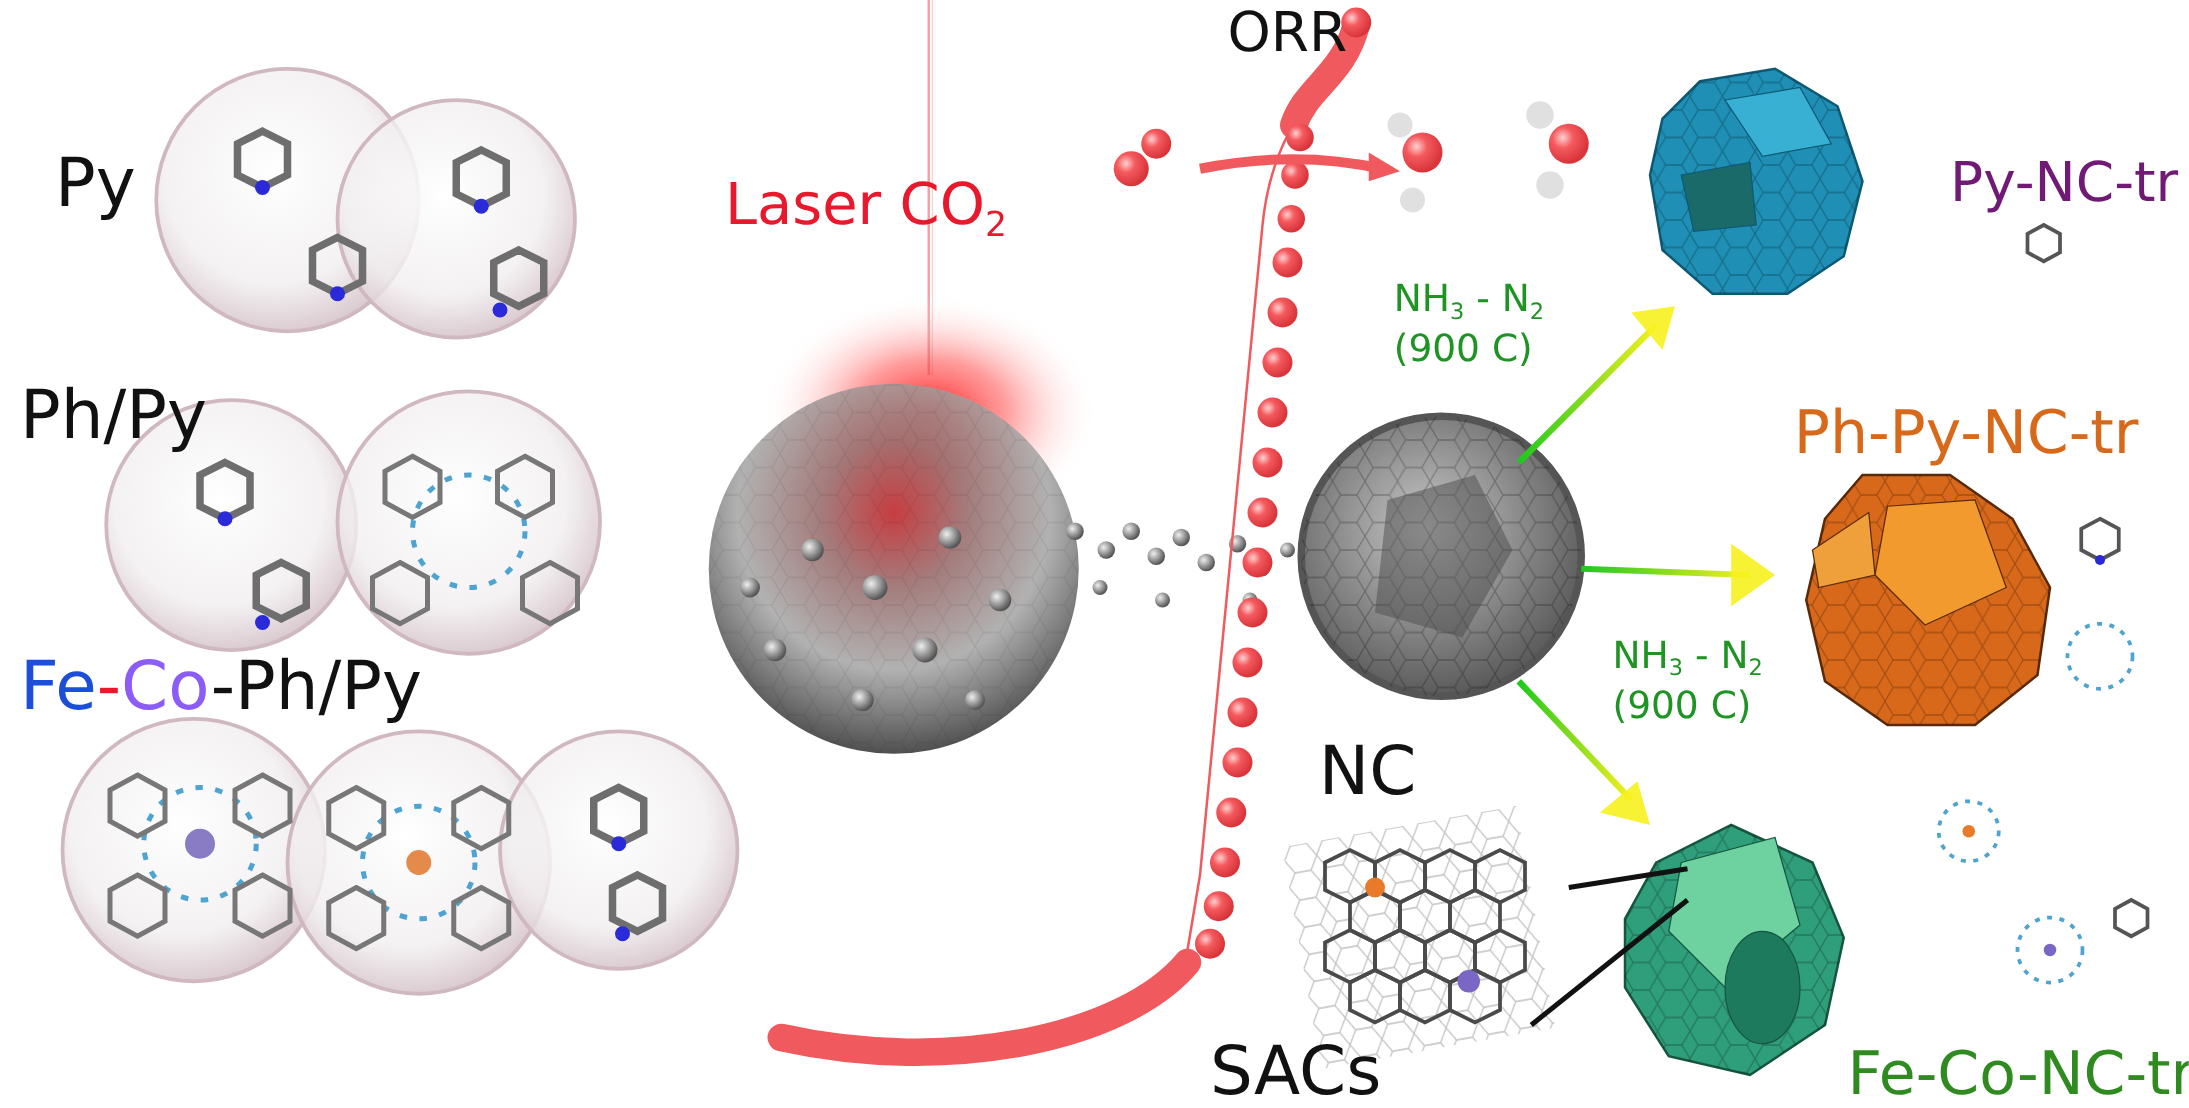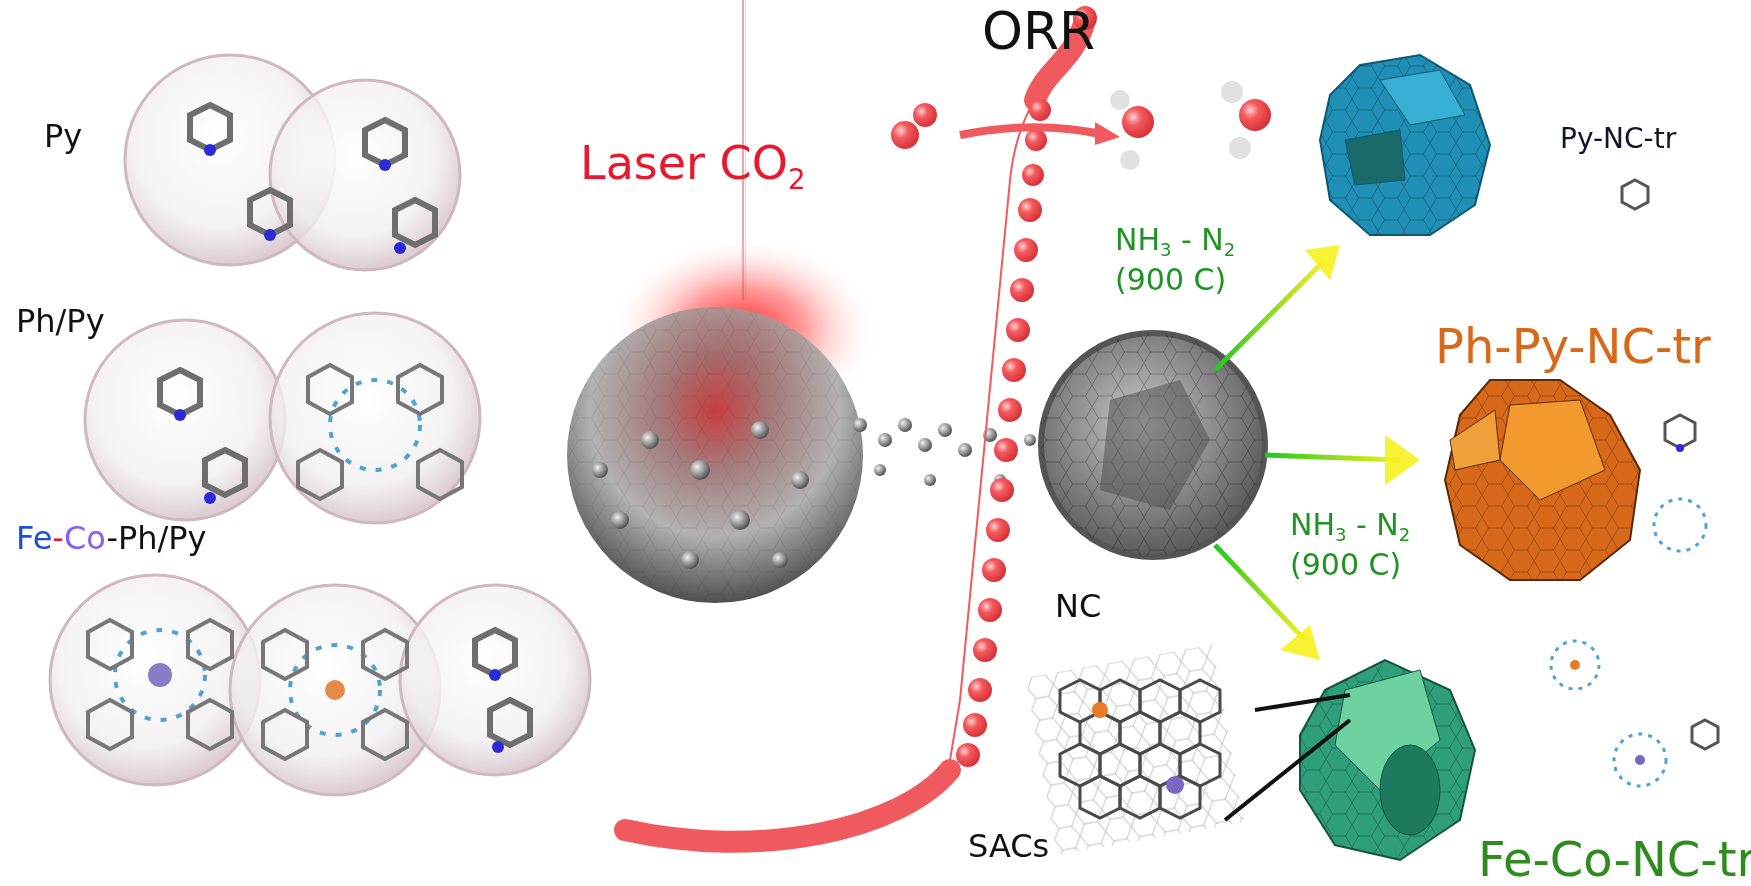--- a/index.html
+++ b/index.html
@@ -1,19 +1,19 @@
 <!DOCTYPE html>
 <html><head>
 <meta charset="utf-8">
 <style>
   html, body { margin:0; padding:0; background:#ffffff; }
   body { width:1751px; height:886px; position:relative; overflow:hidden; font-family:"DejaVu Sans", sans-serif; }
   .lbl { position:absolute; font-family:"DejaVu Sans", sans-serif; white-space:nowrap; line-height:1; }
   .black { color:#111111; }
-  .big { font-size:32px; }
+  .big { font-size:54px; }
   svg.layer { position:absolute; left:0; top:0; }
   sub { font-size:0.6em; vertical-align:-0.35em; }
   .green { color:#1e9424; font-size:30px; text-align:left; }
 </style>
 </head>
 <body>
 
 <svg class="layer" width="1751" height="886" viewBox="0 0 1751 886">
   <defs>
     <radialGradient id="bubble" cx="45%" cy="40%" r="60%">
@@ -259,28 +259,28 @@
 <div class="lbl black big" style="left:44px; top:120px;">Py</div>
 <div class="lbl black big" style="left:16px; top:305px;text-align:center;">Ph/Py</div>
 <div class="lbl big" style="left:16px; top:522px;">
   <span style="color:#1d4ed8;">Fe</span><span style="color:#e8192c;">-</span><span style="color:#8b5cf6;">Co</span><span class="black">-Ph/Py</span>
 </div>
 
 <div class="lbl" style="left:580px; top:140px; color:#e8192c; font-size:46px;">
   <span>Laser CO</span><sub>2</sub>
 </div>
 
-<div class="lbl black" style="left:982px; top:5px; font-size:52px;">ORR</div>
+<div class="lbl black" style="left:982px; top:5px; font-size:44px;">ORR</div>
 <div class="lbl black big" style="left:1055px; top:590px;">NC</div>
 <div class="lbl black big" style="left:968px; top:830px;text-align:center;">SACs</div>
 
 <div class="lbl green" style="left:1115px; top:225px;">
   <div><span>NH</span><sub>3</sub><span> - N</span><sub>2</sub></div>
   <div style="margin-top:6px;">(900 C)</div>
 </div>
 <div class="lbl green" style="left:1290px; top:510px;">
   <div><span>NH</span><sub>3</sub><span> - N</span><sub>2</sub></div>
   <div style="margin-top:6px;">(900 C)</div>
 </div>
 
-<div class="lbl" style="left:1560px; top:125px; color:#0f172a; font-size:28px;">Py-NC-tr</div>
+<div class="lbl" style="left:1560px; top:125px; color:#701a75; font-size:44px;">Py-NC-tr</div>
 <div class="lbl" style="left:1435px; top:322px; color:#d9691a; font-size:48px;">Ph-Py-NC-tr</div>
 <div class="lbl" style="left:1478px; top:835px; color:#2f8a1f; font-size:48px;">Fe-Co-NC-tr</div>
 
 </body></html>

